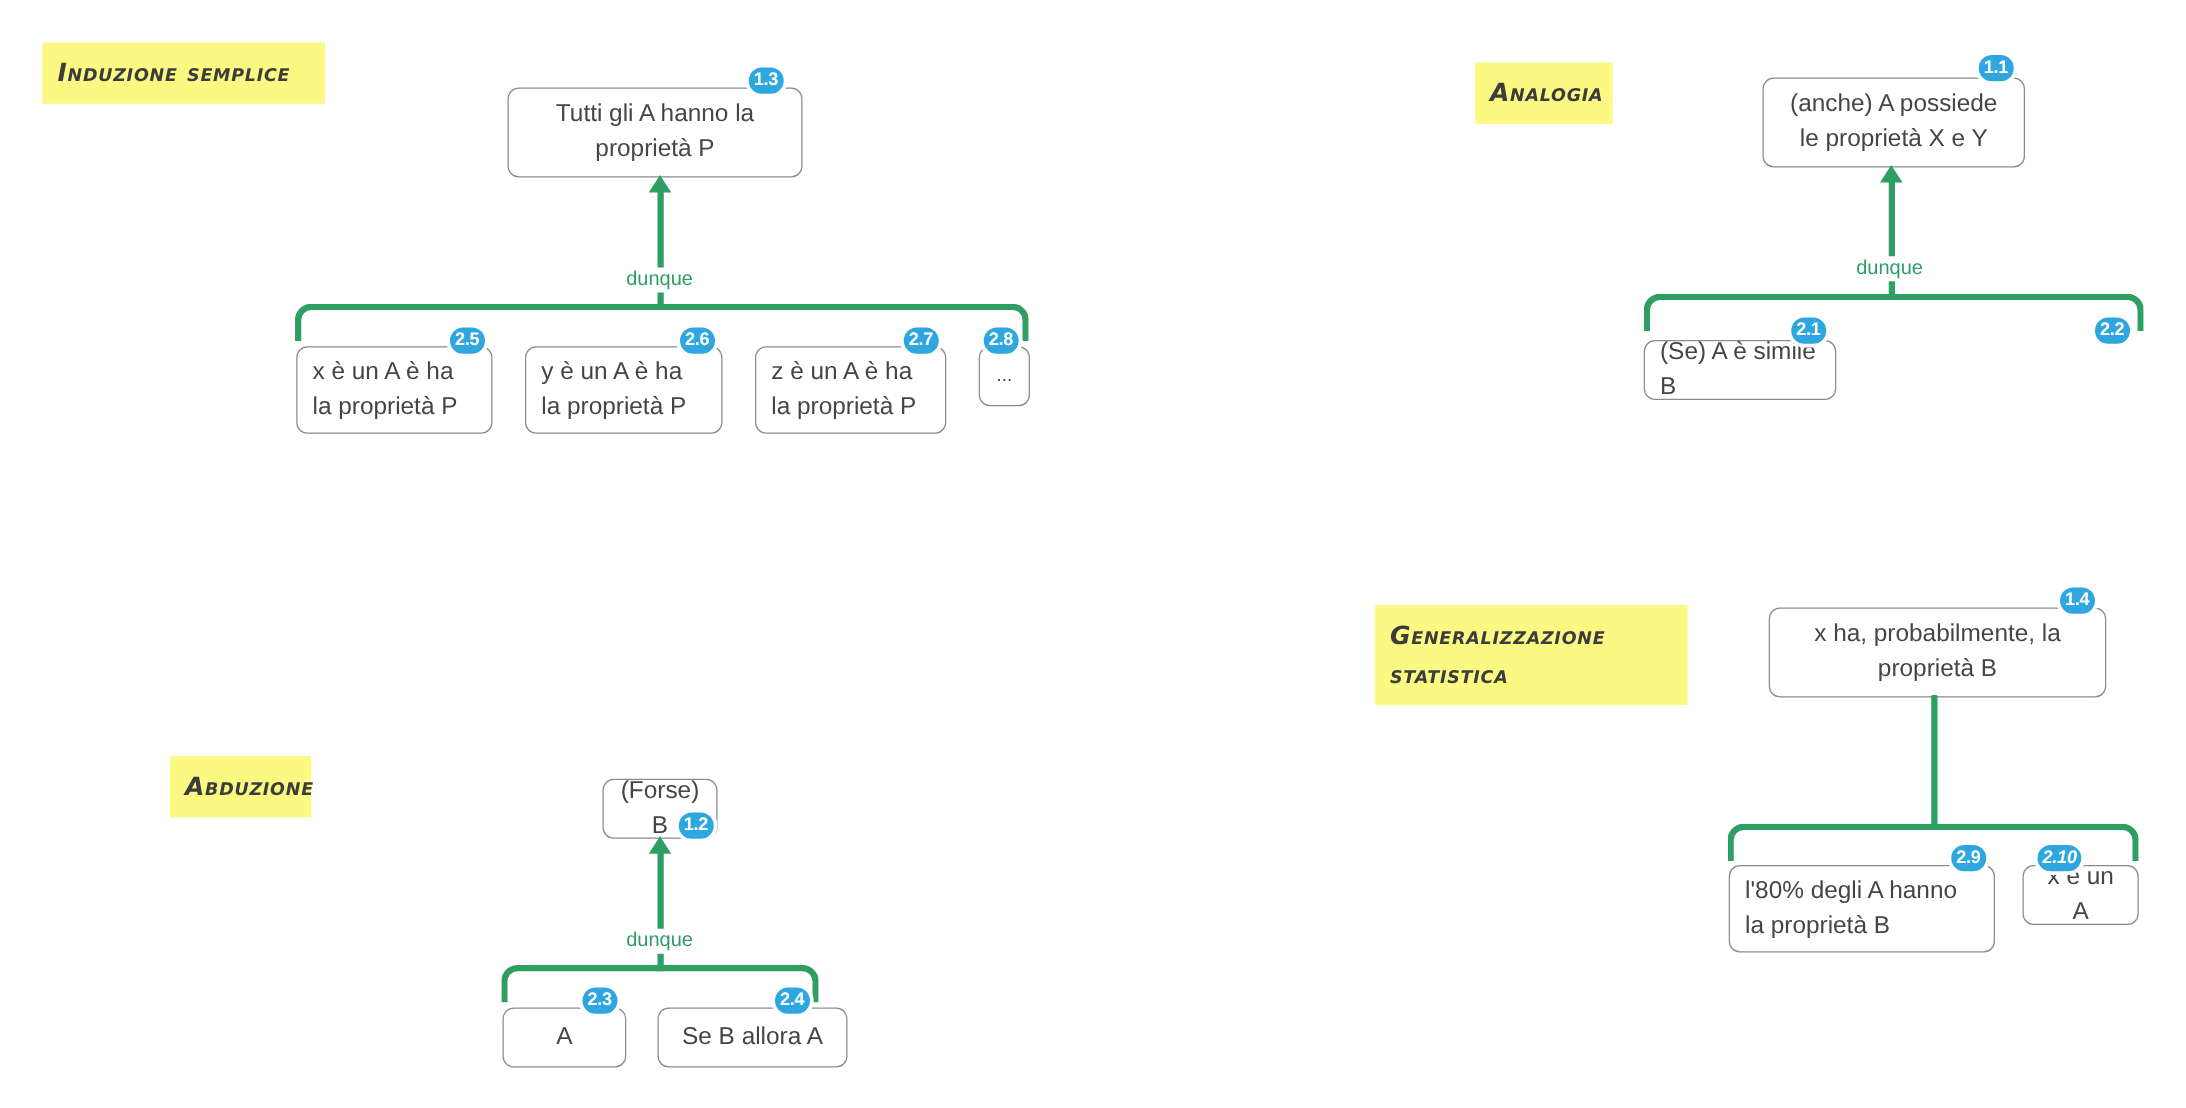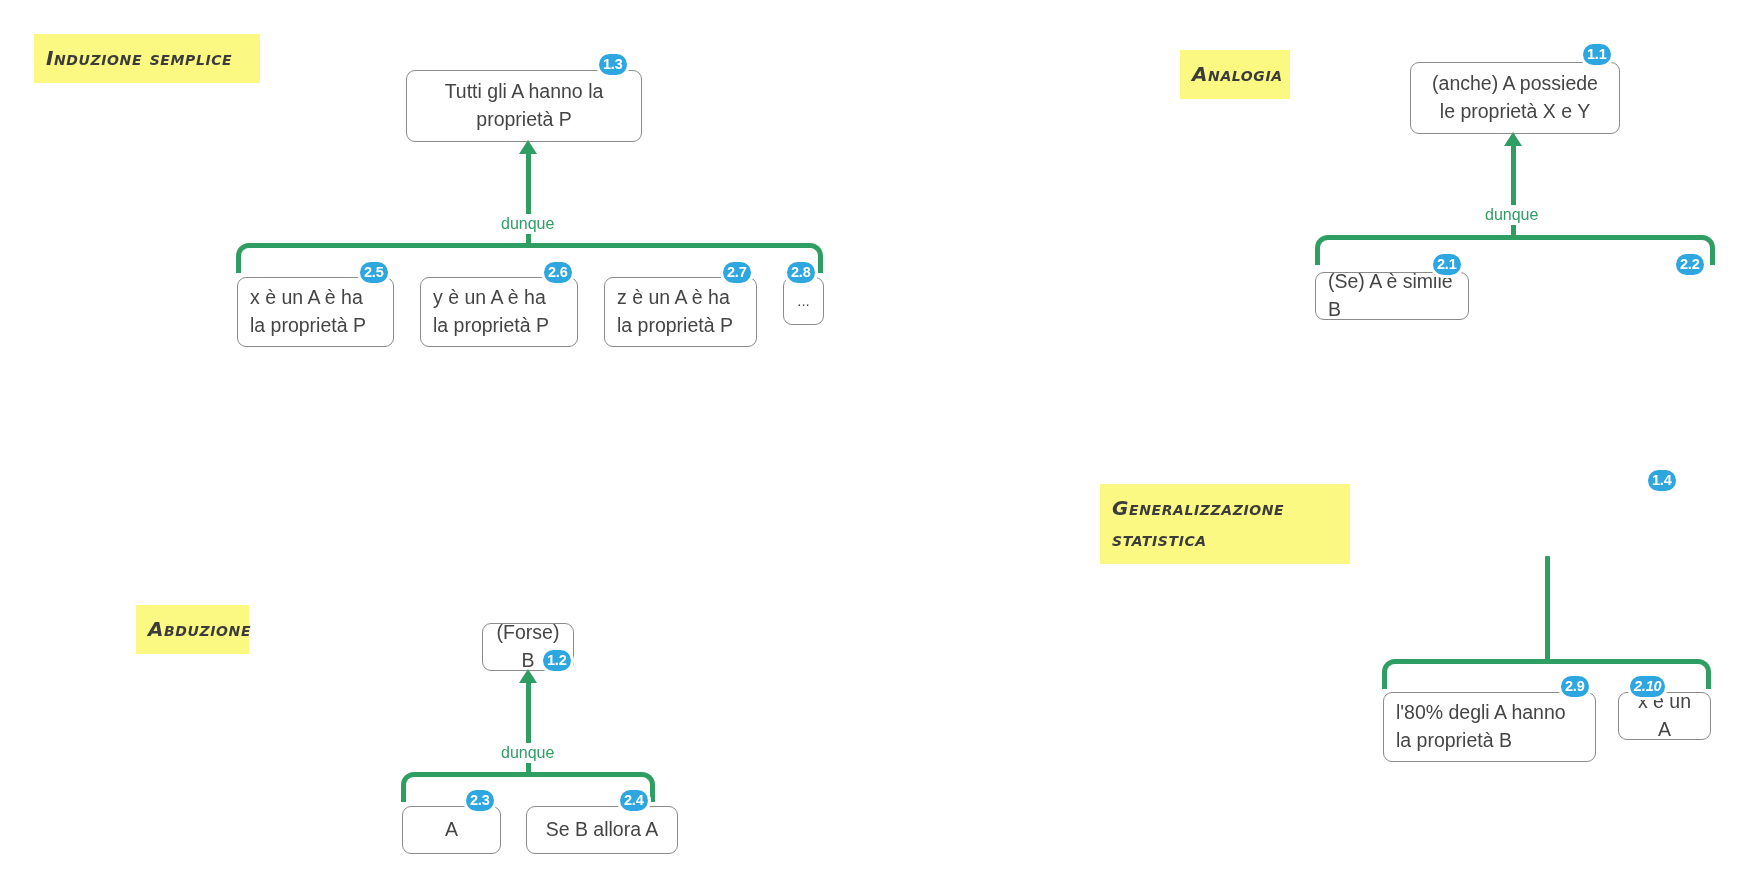--- a/index.html
+++ b/index.html
@@ -194,20 +194,23 @@
   <div class="badge" style="left:463px; top:787px;">2.3</div>
 
   <div class="node center" style="left:526px; top:806px; width:152px; height:48px;">
     <span class="node-text">Se B allora A</span>
   </div>
   <div class="badge" style="left:617px; top:787px;">2.4</div>
 
   <div class="section-label" style="left:1100px; top:468px; width:250px;margin-top:16px;">Generalizzazione
 statistica</div>
 
+  <div class="node center" style="left:1415px; top:486px; width:270px; height:72px;">
+    <span class="node-text">x ha, probabilmente, la proprietà B</span>
+  </div>
   <div class="badge" style="left:1645px; top:467px;">1.4</div>
 
   <div class="stem" style="left:1545px; top:556px; height:108px;"></div>
 
   <div class="bracket" style="left:1382px; top:659px; width:329px; height:30px;"></div>
 
   <div class="node left" style="left:1383px; top:692px; width:213px; height:70px;">
     <span class="node-text">l'80% degli A hanno la proprietà B</span>
   </div>
   <div class="badge" style="left:1558px; top:673px;">2.9</div>

